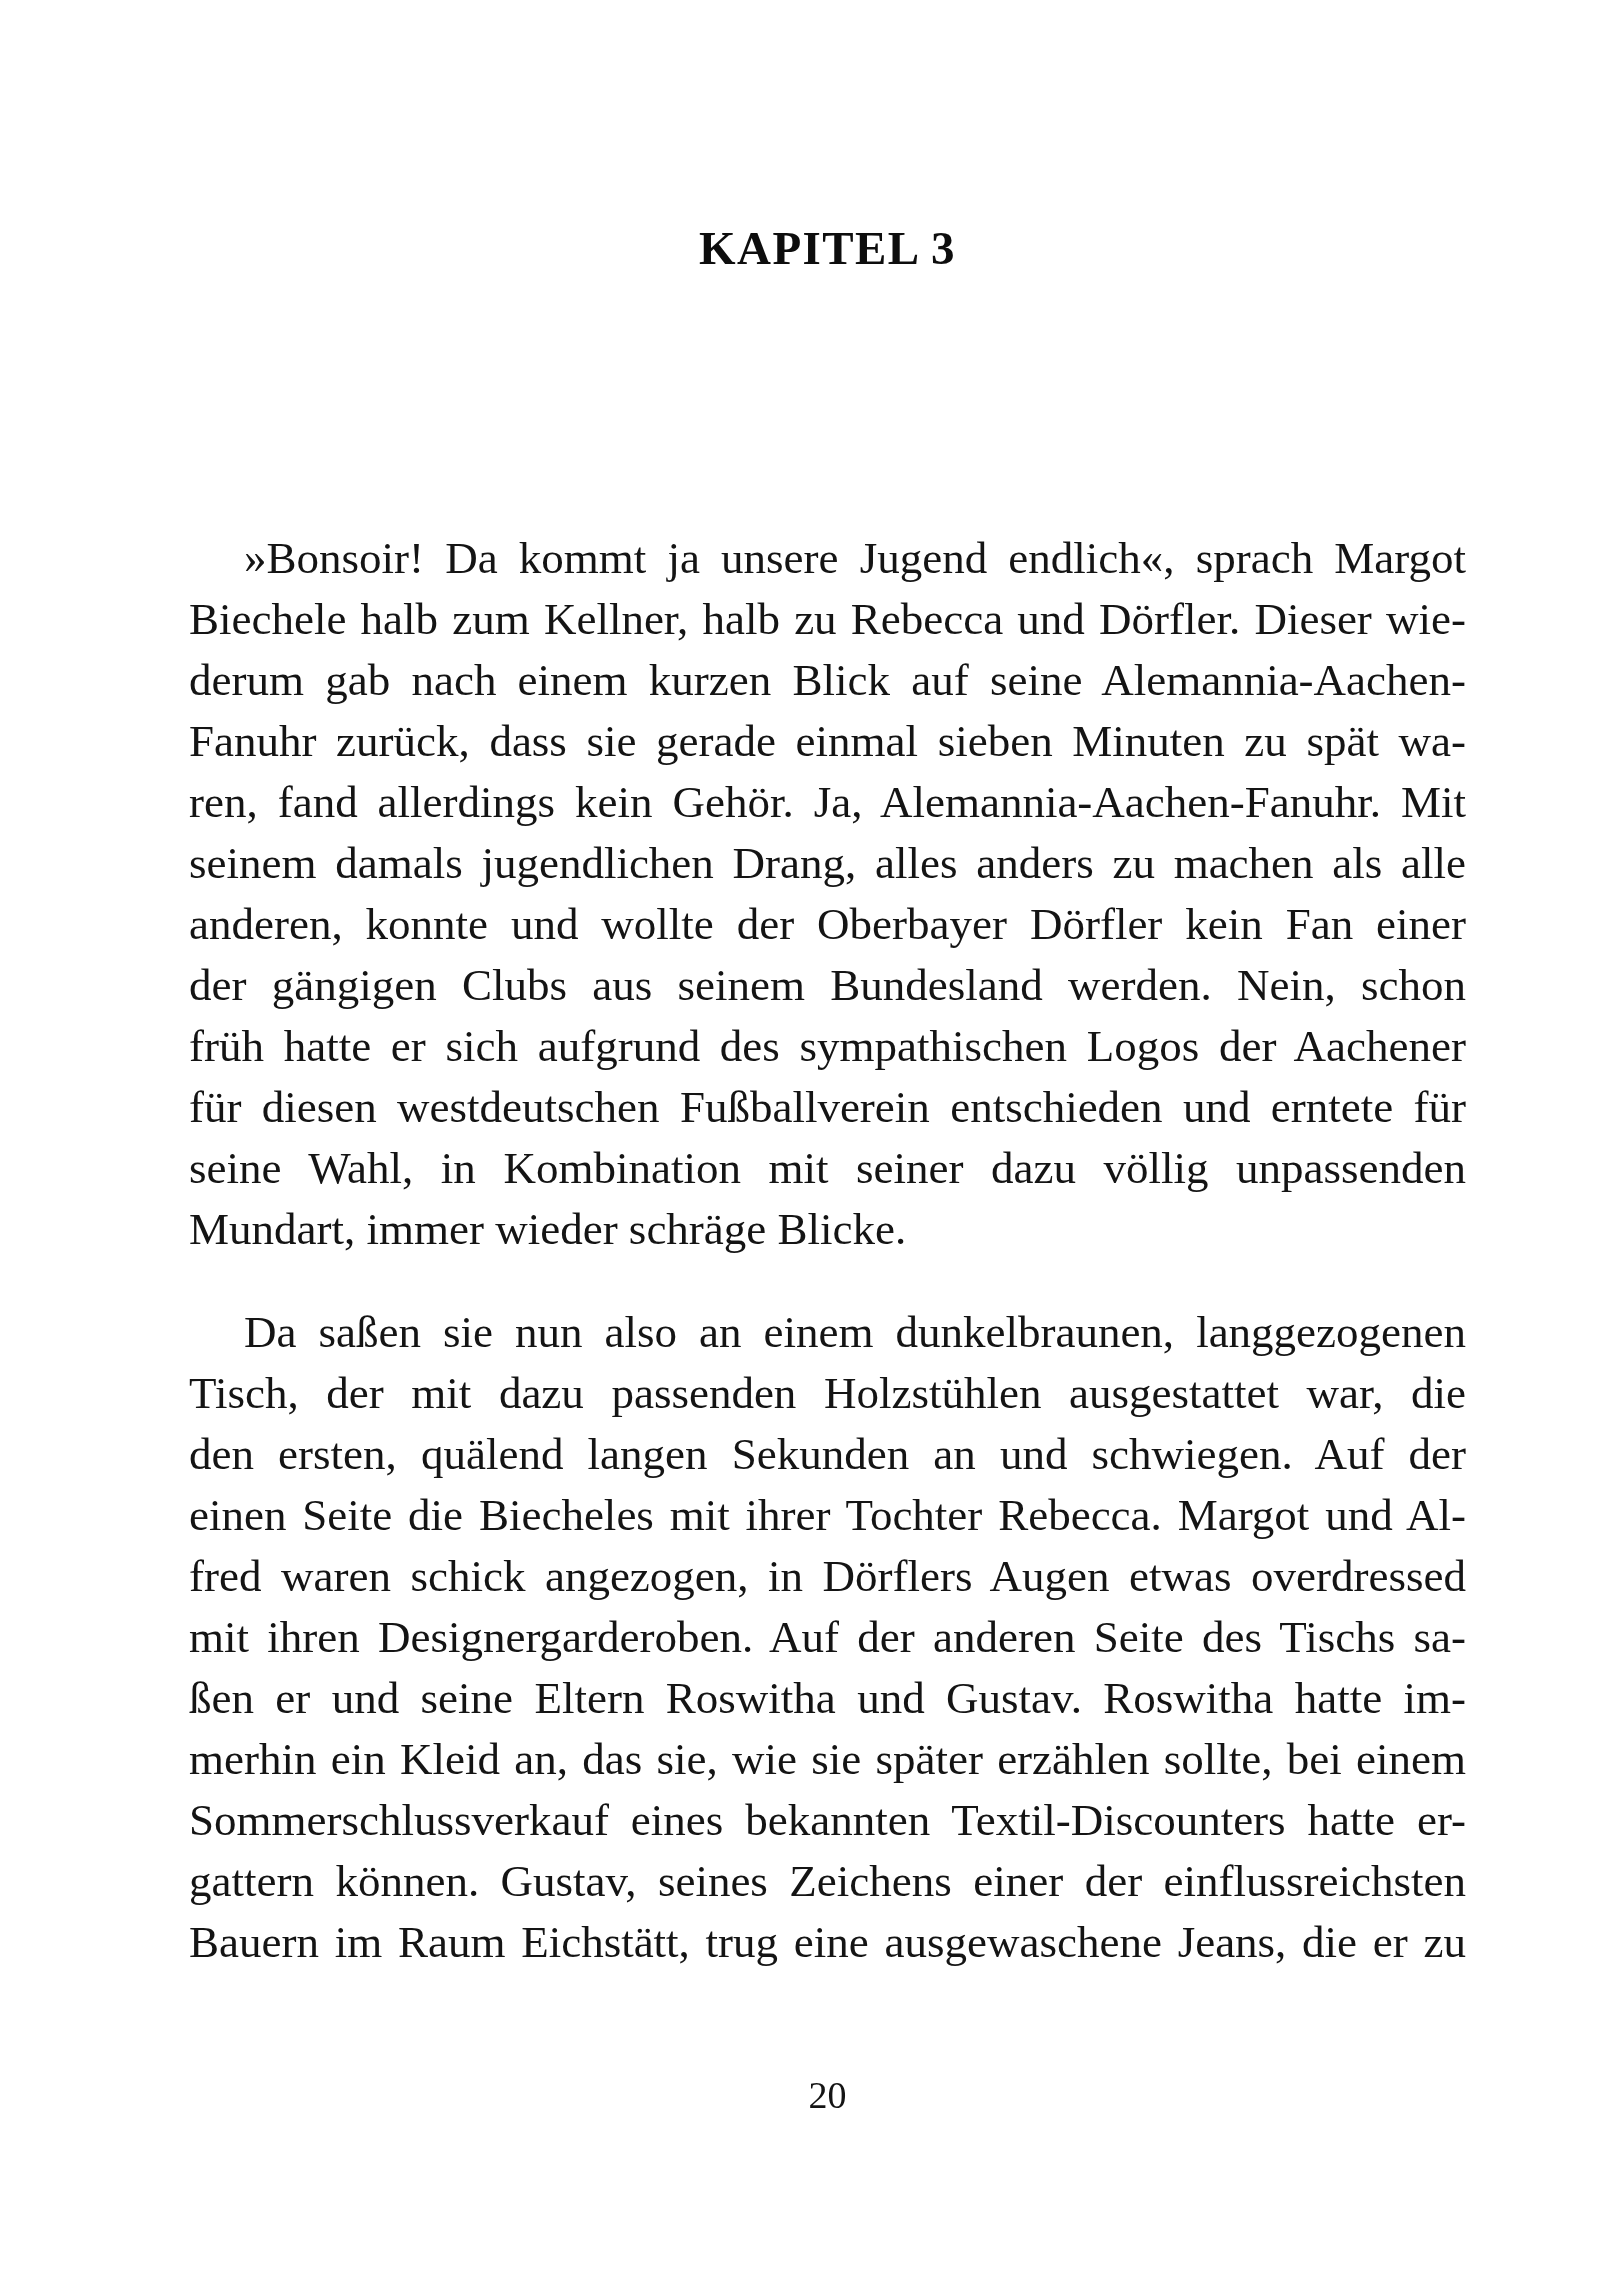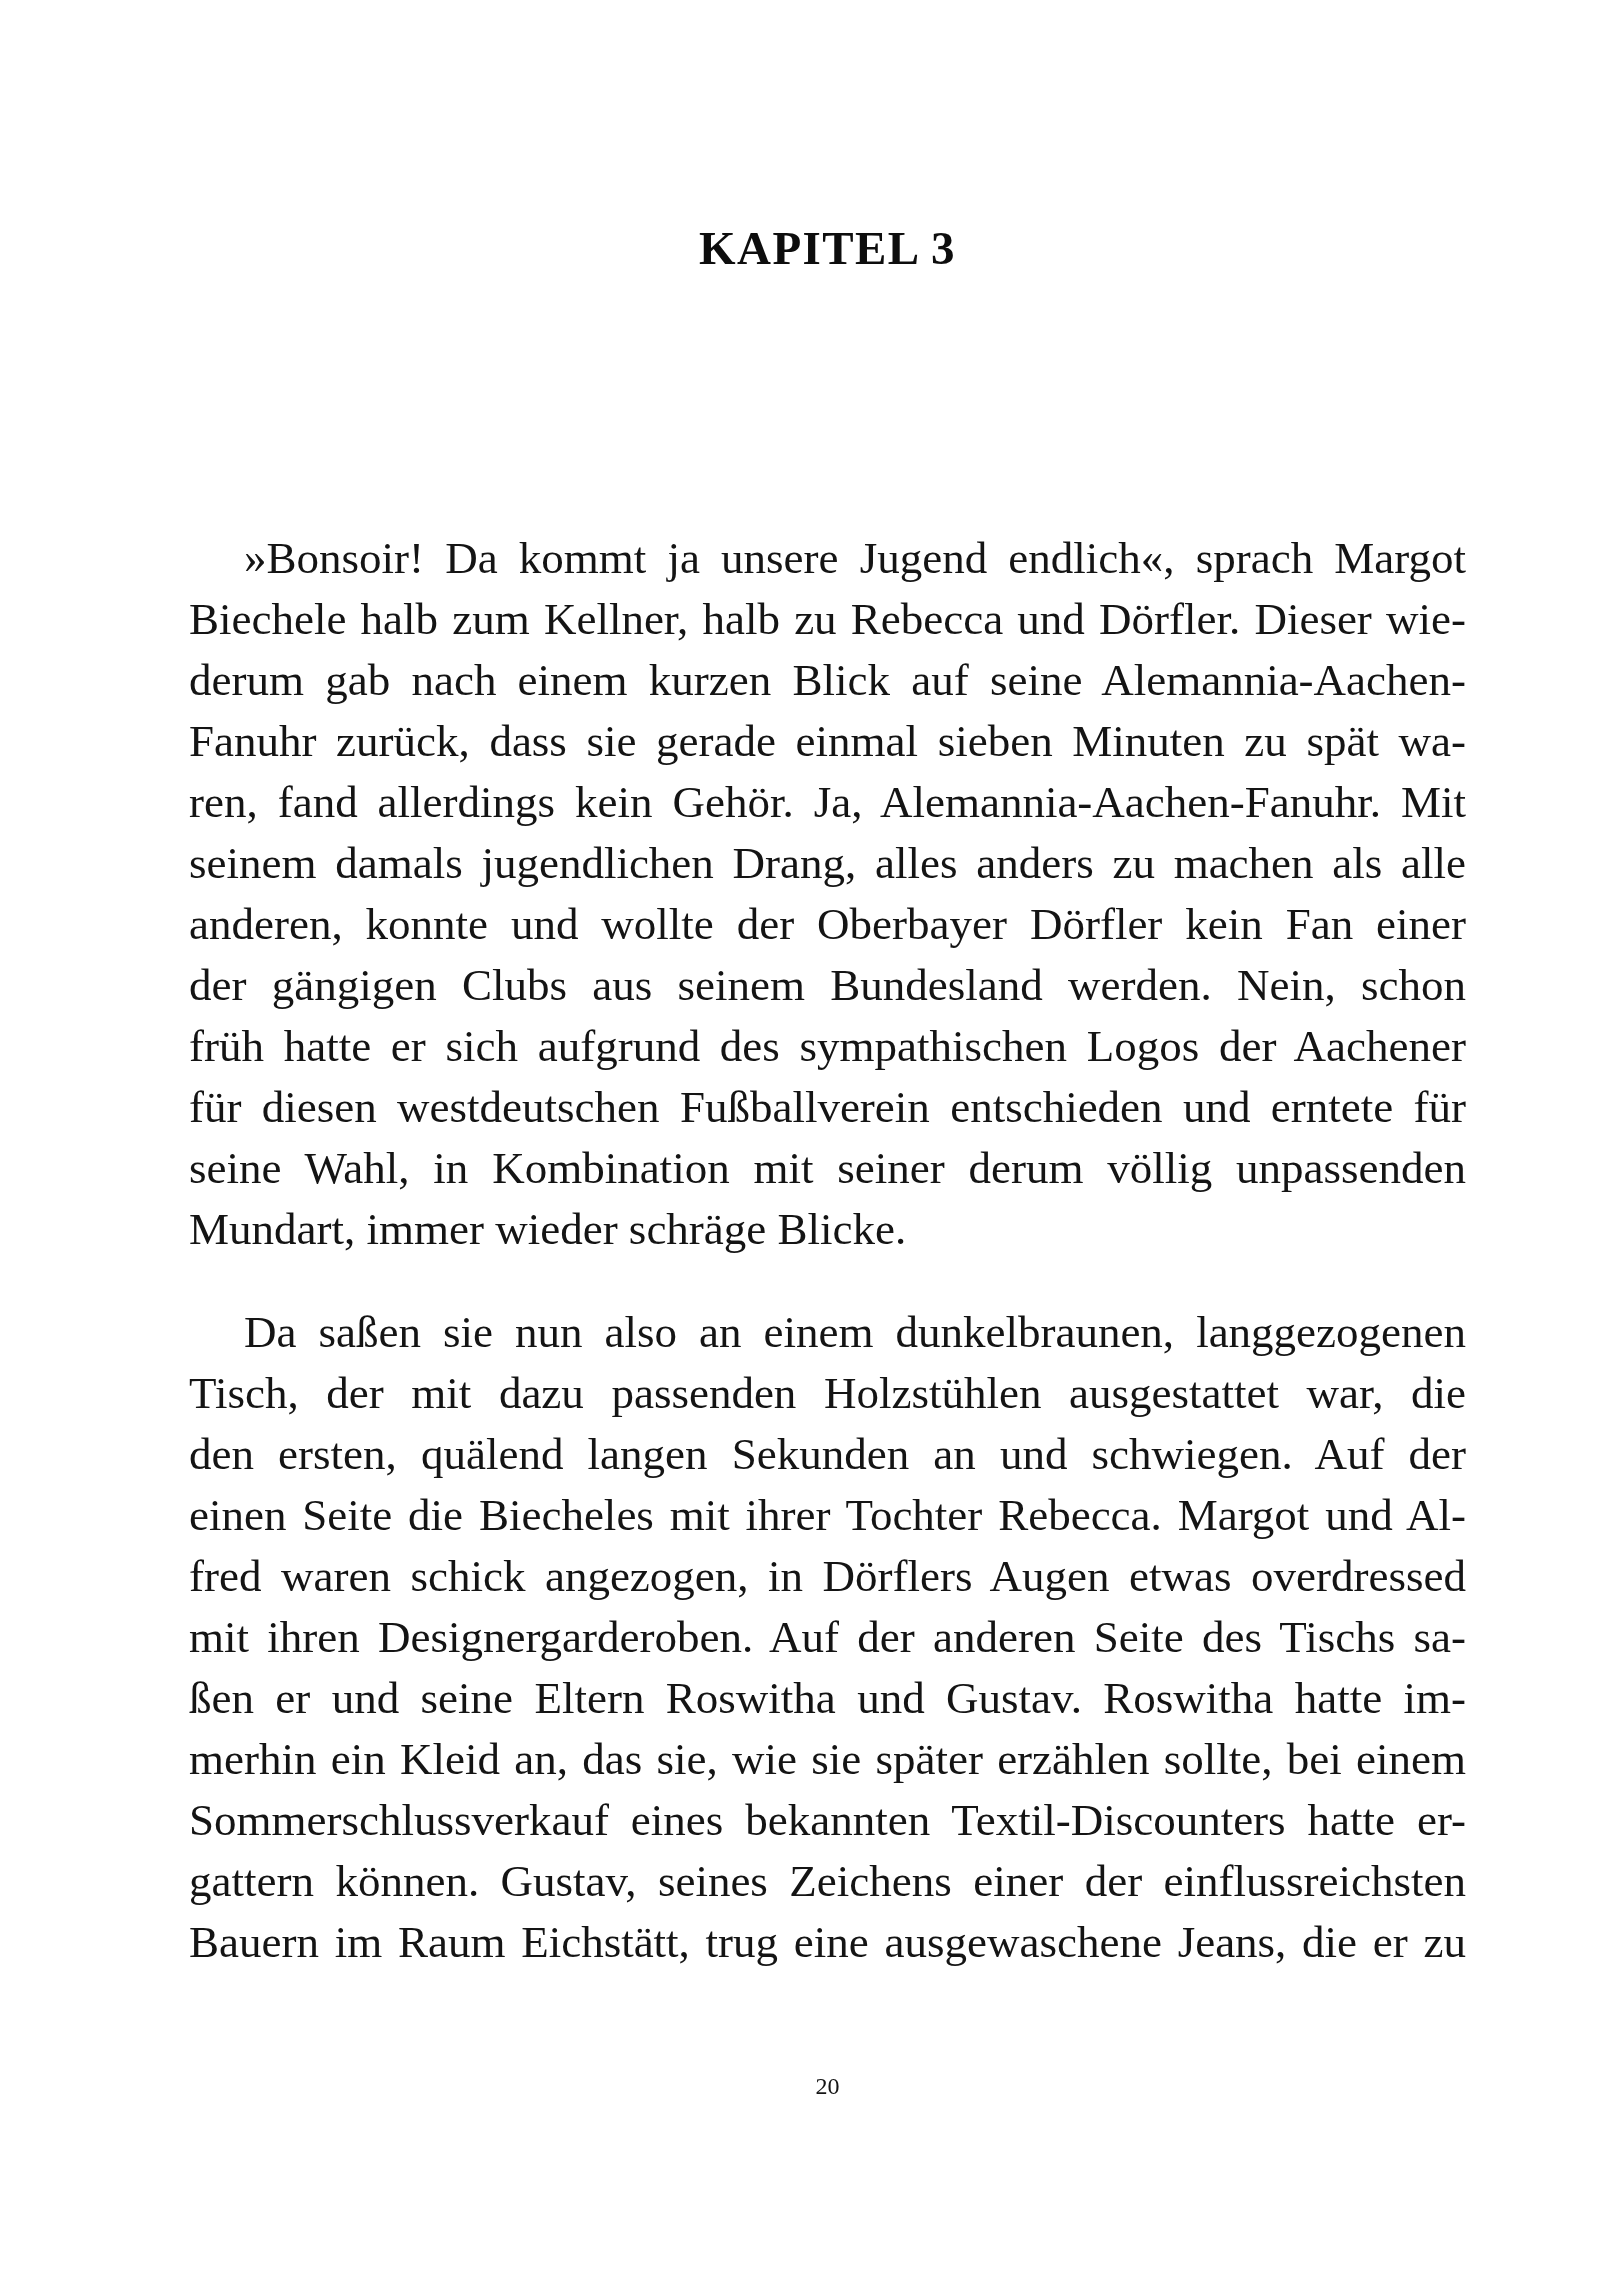--- a/index.html
+++ b/index.html
@@ -53,21 +53,21 @@
   }
   .line.ragged {
     text-align-last: left;
   }
   .page-number {
     position: absolute;
     top: 2073px;
     left: 189px;
     width: 1277px;
     text-align: center;
-    font-size: 24px;
+    font-size: 38px;
     color: #141414;
   }
 </style>
 </head>
 <body>
 
 <div class="page">
   <h1 class="chapter-title">KAPITEL 3</h1>
 
   <div class="body-text" id="paragraphs">
@@ -75,21 +75,21 @@
         <div class="line first-line">»Bonsoir! Da kommt ja unsere Jugend endlich«, sprach Margot</div>
         <div class="line">Biechele halb zum Kellner, halb zu Rebecca und Dörfler. Dieser wie-</div>
         <div class="line">derum gab nach einem kurzen Blick auf seine Alemannia-Aachen-</div>
         <div class="line">Fanuhr zurück, dass sie gerade einmal sieben Minuten zu spät wa-</div>
         <div class="line">ren, fand allerdings kein Gehör. Ja, Alemannia-Aachen-Fanuhr. Mit</div>
         <div class="line">seinem damals jugendlichen Drang, alles anders zu machen als alle</div>
         <div class="line">anderen, konnte und wollte der Oberbayer Dörfler kein Fan einer</div>
         <div class="line">der gängigen Clubs aus seinem Bundesland werden. Nein, schon</div>
         <div class="line">früh hatte er sich aufgrund des sympathischen Logos der Aachener</div>
         <div class="line">für diesen westdeutschen Fußballverein entschieden und erntete für</div>
-        <div class="line">seine Wahl, in Kombination mit seiner derum völlig unpassenden</div>
+        <div class="line">seine Wahl, in Kombination mit seiner dazu völlig unpassenden</div>
         <div class="line ragged">Mundart, immer wieder schräge Blicke.</div>
       </div>
       <div class="paragraph">
         <div class="line first-line">Da saßen sie nun also an einem dunkelbraunen, langgezogenen</div>
         <div class="line">Tisch, der mit dazu passenden Holzstühlen ausgestattet war, die</div>
         <div class="line">den ersten, quälend langen Sekunden an und schwiegen. Auf der</div>
         <div class="line">einen Seite die Biecheles mit ihrer Tochter Rebecca. Margot und Al-</div>
         <div class="line">fred waren schick angezogen, in Dörflers Augen etwas overdressed</div>
         <div class="line">mit ihren Designergarderoben. Auf der anderen Seite des Tischs sa-</div>
         <div class="line">ßen er und seine Eltern Roswitha und Gustav. Roswitha hatte im-</div>

